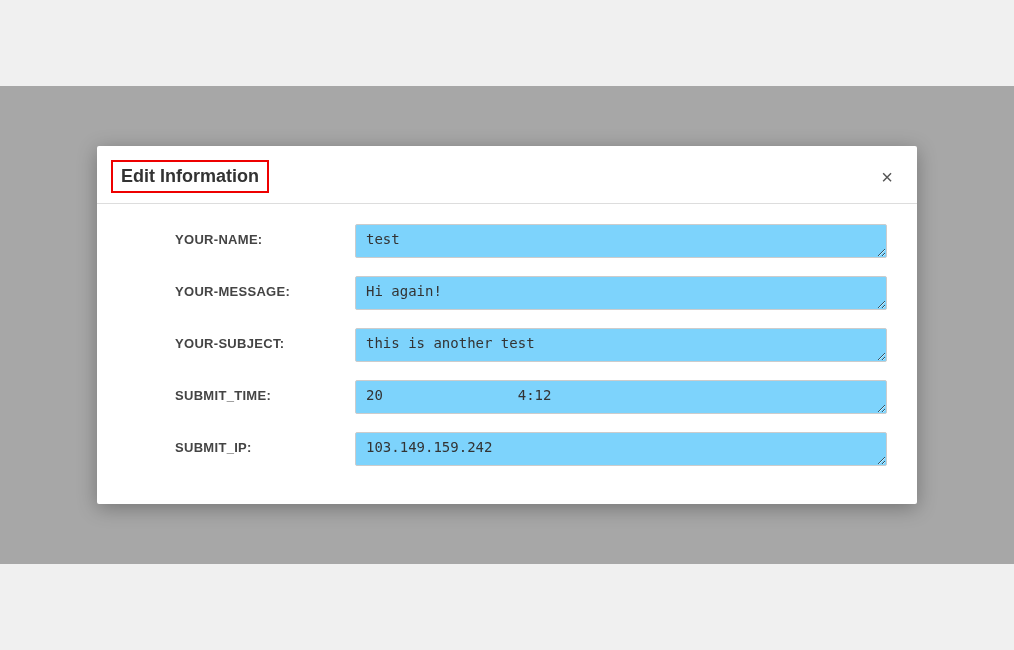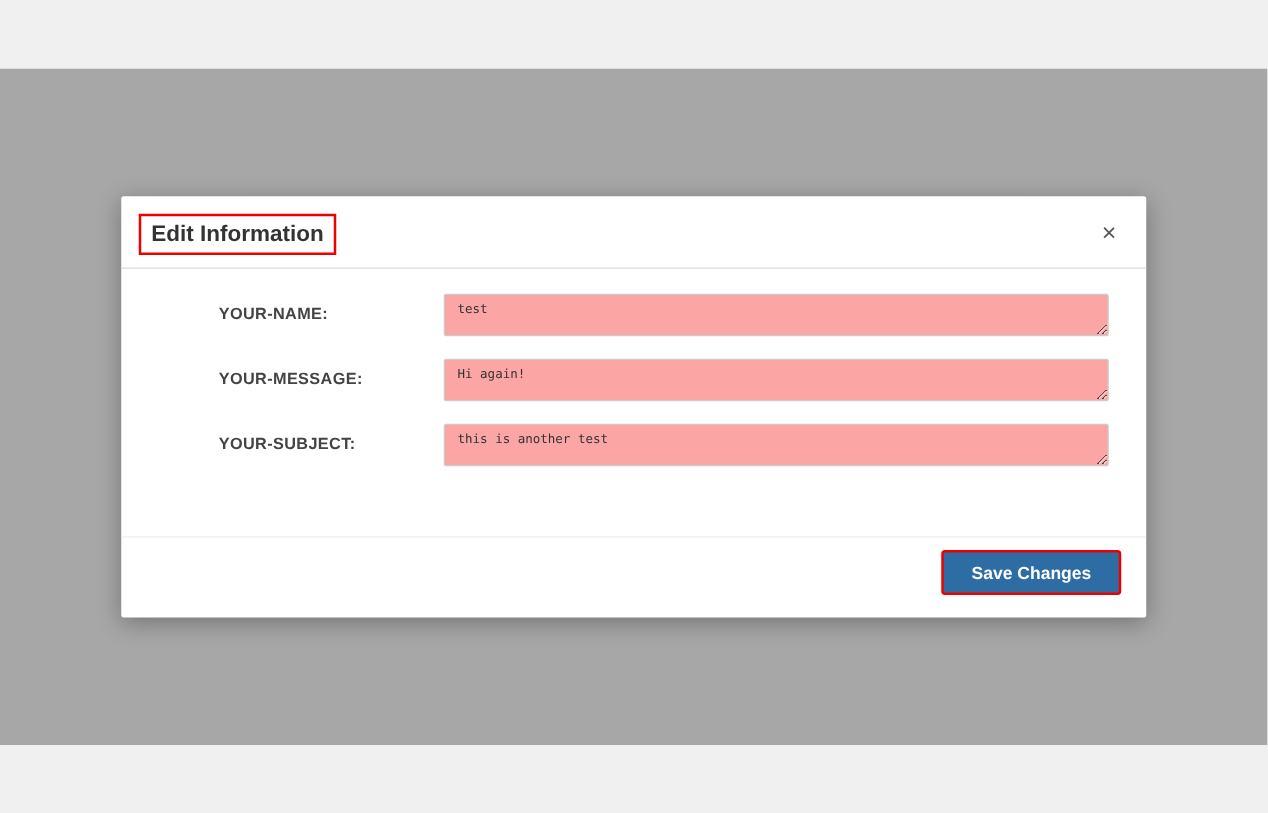--- a/index.html
+++ b/index.html
@@ -13,21 +13,21 @@
       display: flex;
       align-items: center;
       justify-content: center;
       width: 1014px;
       height: 650px;
       font-family: Arial, sans-serif;
     }
 
     .modal-overlay {
       width: 1014px;
-      height: 541px;
+      height: 478px;
       display: flex;
       align-items: center;
       justify-content: center;
       background: rgba(0,0,0,0.3);
     }
 
     .modal {
       background: #fff;
       width: 820px;
       border-radius: 2px;
@@ -80,26 +80,26 @@
       padding-top: 8px;
       flex-shrink: 0;
       letter-spacing: 0.3px;
     }
 
     .field-input {
       flex: 1;
       border: 1px solid #ccc;
       border-radius: 2px;
       padding: 6px 10px;
-      font-size: 10px;
+      font-size: 14px;
       color: #333;
       resize: vertical;
       min-height: 34px;
       outline: none;
-      background: #fca5a5;
+      background: #7dd3fc;
     }
 
     .modal-footer {
       display: flex;
       justify-content: flex-end;
       padding: 10px 20px 18px 20px;
       border-top: 1px solid #eee;
     }
 
     .save-btn {
@@ -130,19 +130,22 @@
         </div>
         <div class="form-row">
           <span class="field-label">YOUR-MESSAGE:</span>
           <textarea class="field-input" rows="1" style="">Hi again!</textarea>
         </div>
         <div class="form-row">
           <span class="field-label">YOUR-SUBJECT:</span>
           <textarea class="field-input" rows="1" style="">this is another test</textarea>
         </div>
         <div class="form-row">
+          <span class="field-label">SUBMIT_TIME:</span>
+          <textarea class="field-input" rows="1" style="">20                4:12</textarea>
+        </div>
+        <div class="form-row">
+          <span class="field-label">SUBMIT_IP:</span>
+          <textarea class="field-input" rows="1" style="">103.149.159.242</textarea>
         </div>
       </div>
-    <div class="modal-footer">
-      <button class="save-btn">Save Changes</button>
-    </div>
   </div>
 </div>
 
 </body></html>

